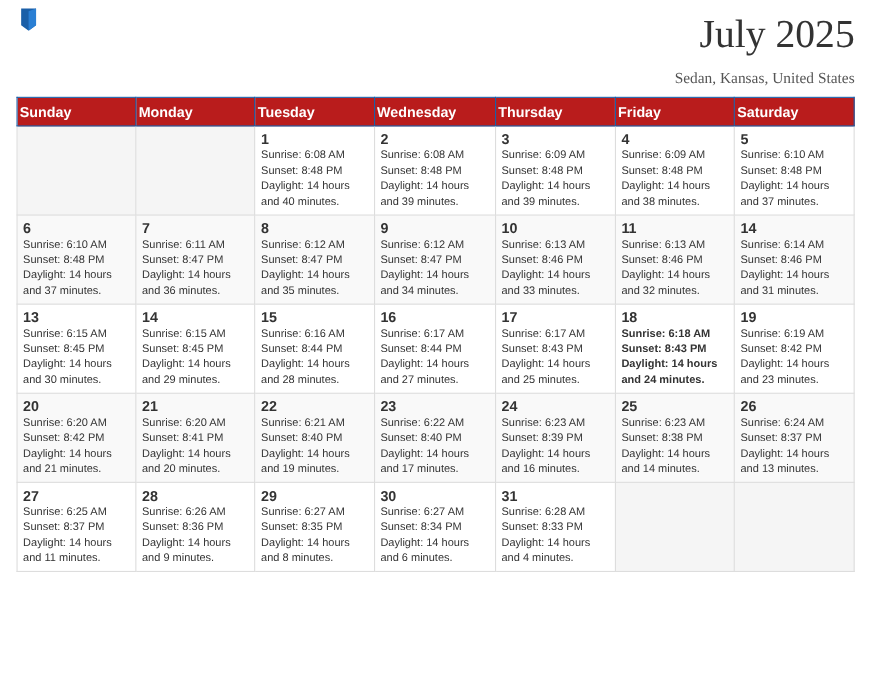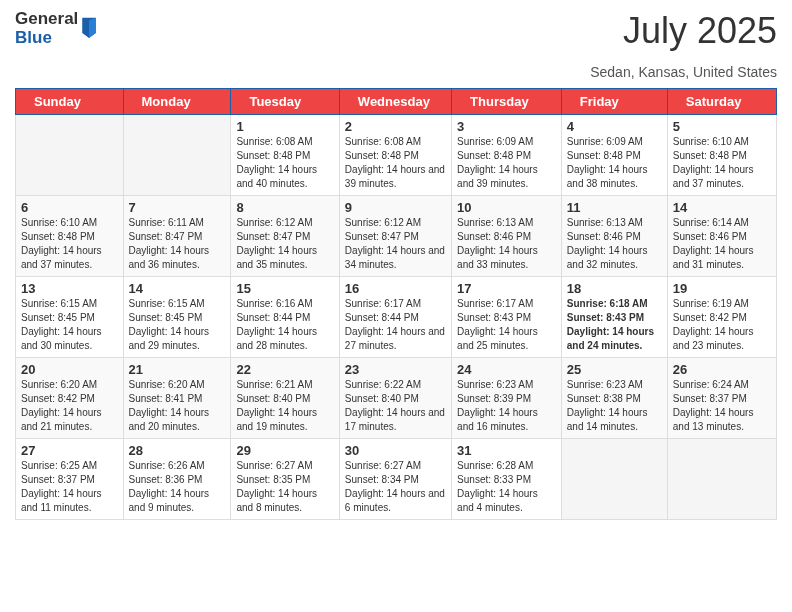--- a/index.html
+++ b/index.html
@@ -31,41 +31,42 @@
       line-height: 1.1;
     }
     .logo-icon {
       width: 18px;
       height: 22px;
       margin-left: 2px;
       margin-top: -4px;
     }
     .title-block {
       text-align: right;
+      font-family: Liberation Serif, serif;
     }
     .month-title {
       font-size: 36px;
       color: #333;
       font-weight: normal;
     }
     .location {
       font-size: 14px;
       color: #555;
       margin-top: 12px;
     }
     .calendar {
       width: 100%;
       border-collapse: collapse;
       border: 1px solid #ccc;
     }
     .calendar th {
-      background: #ef4444;
+      background: #b91c1c;
       color: #fff;
       text-align: left;
-      padding: 5px 18px;
+      padding: 5px 2px;
       font-size: 13px;
       border: 1px solid #1a5fa8;
     }
     .calendar td {
       vertical-align: top;
       padding: 4px 5px;
       border: 1px solid #ddd;
       width: 113px;
       min-height: 80px;
       background: #fff;
@@ -90,24 +91,20 @@
     .empty-cell {
       background: #f5f5f5 !important;
     }
   </style>
 </head>
 <body>
 
 <div class="page">
   <div class="header">
     <div class="logo">
-      <div class="logo-text">
-        <span style="font-size:17px;font-weight:bold;color:#333;">General</span>
-        <span style="font-size:17px;font-weight:bold;color:#1a5fa8;">Blue</span>
-      </div>
       <svg class="logo-icon" viewBox="0 0 20 26" xmlns="http://www.w3.org/2000/svg">
         <polygon points="2,2 18,2 18,20 10,26 2,20" fill="#1a5fa8"></polygon>
         <polygon points="10,5 18,2 18,20 10,26" fill="#2a7fd4"></polygon>
       </svg>
     </div>
     <div class="title-block">
       <div class="month-title">July 2025</div>
       <div class="location">Sedan, Kansas, United States</div>
     </div>
   </div>

